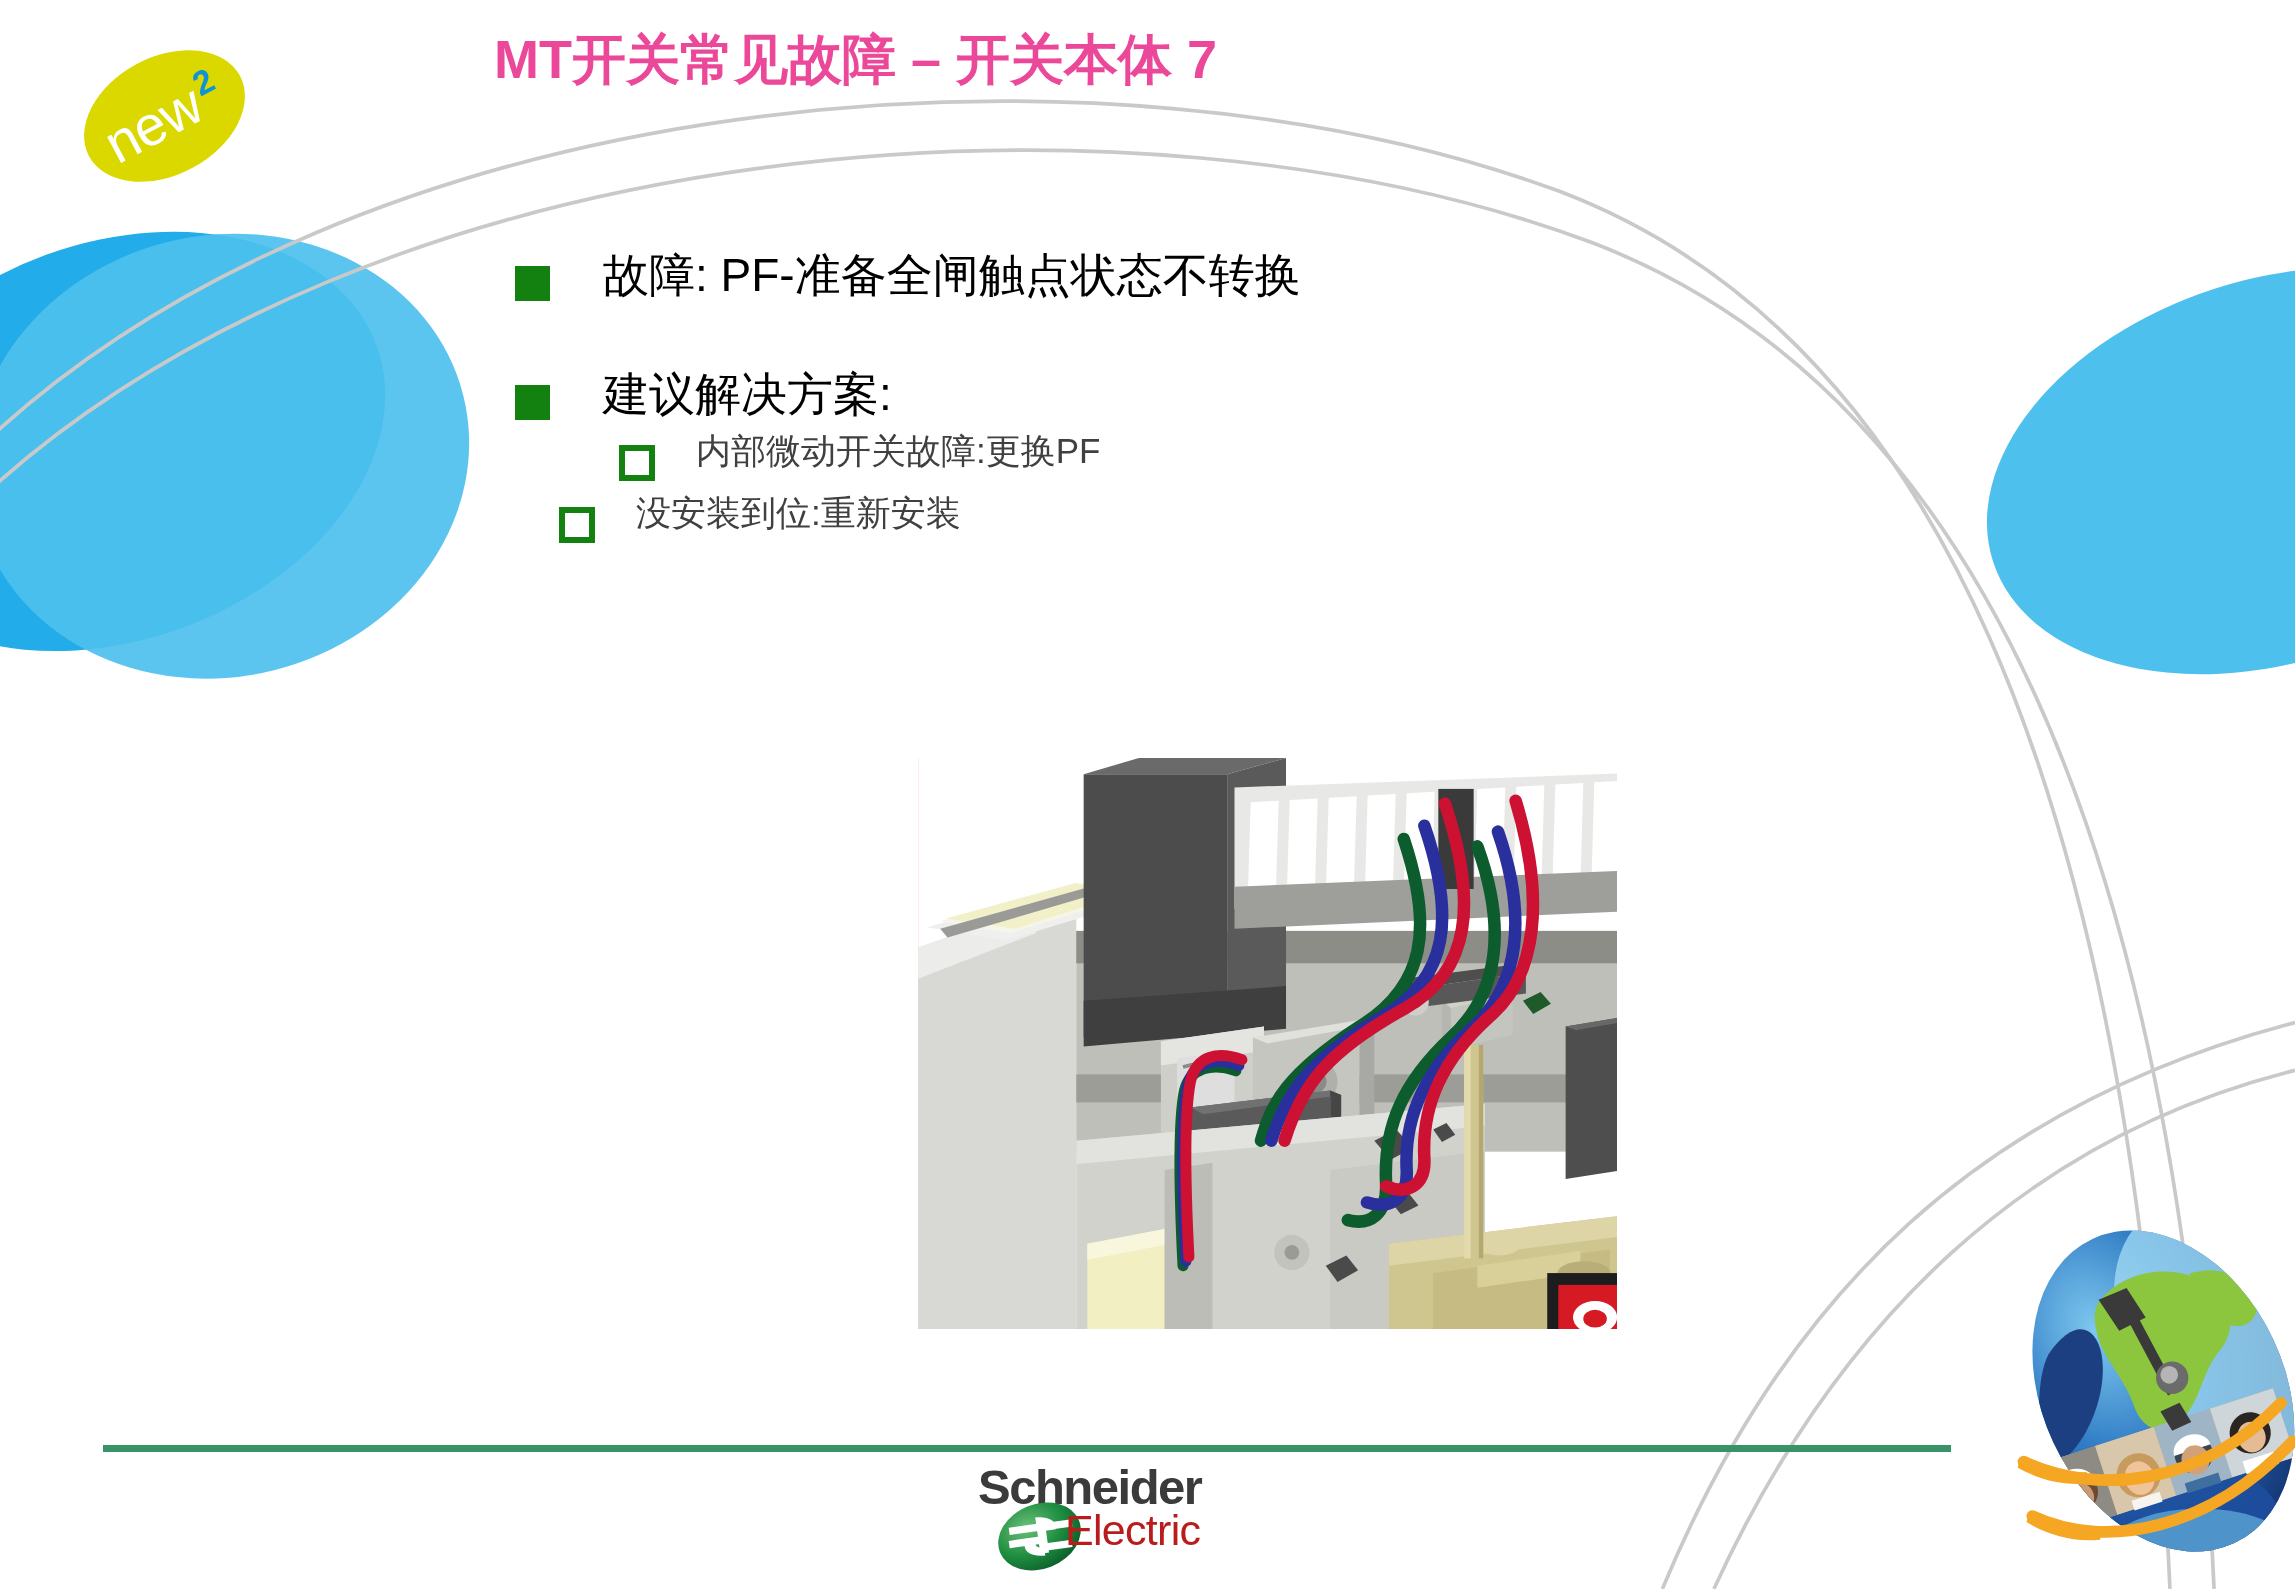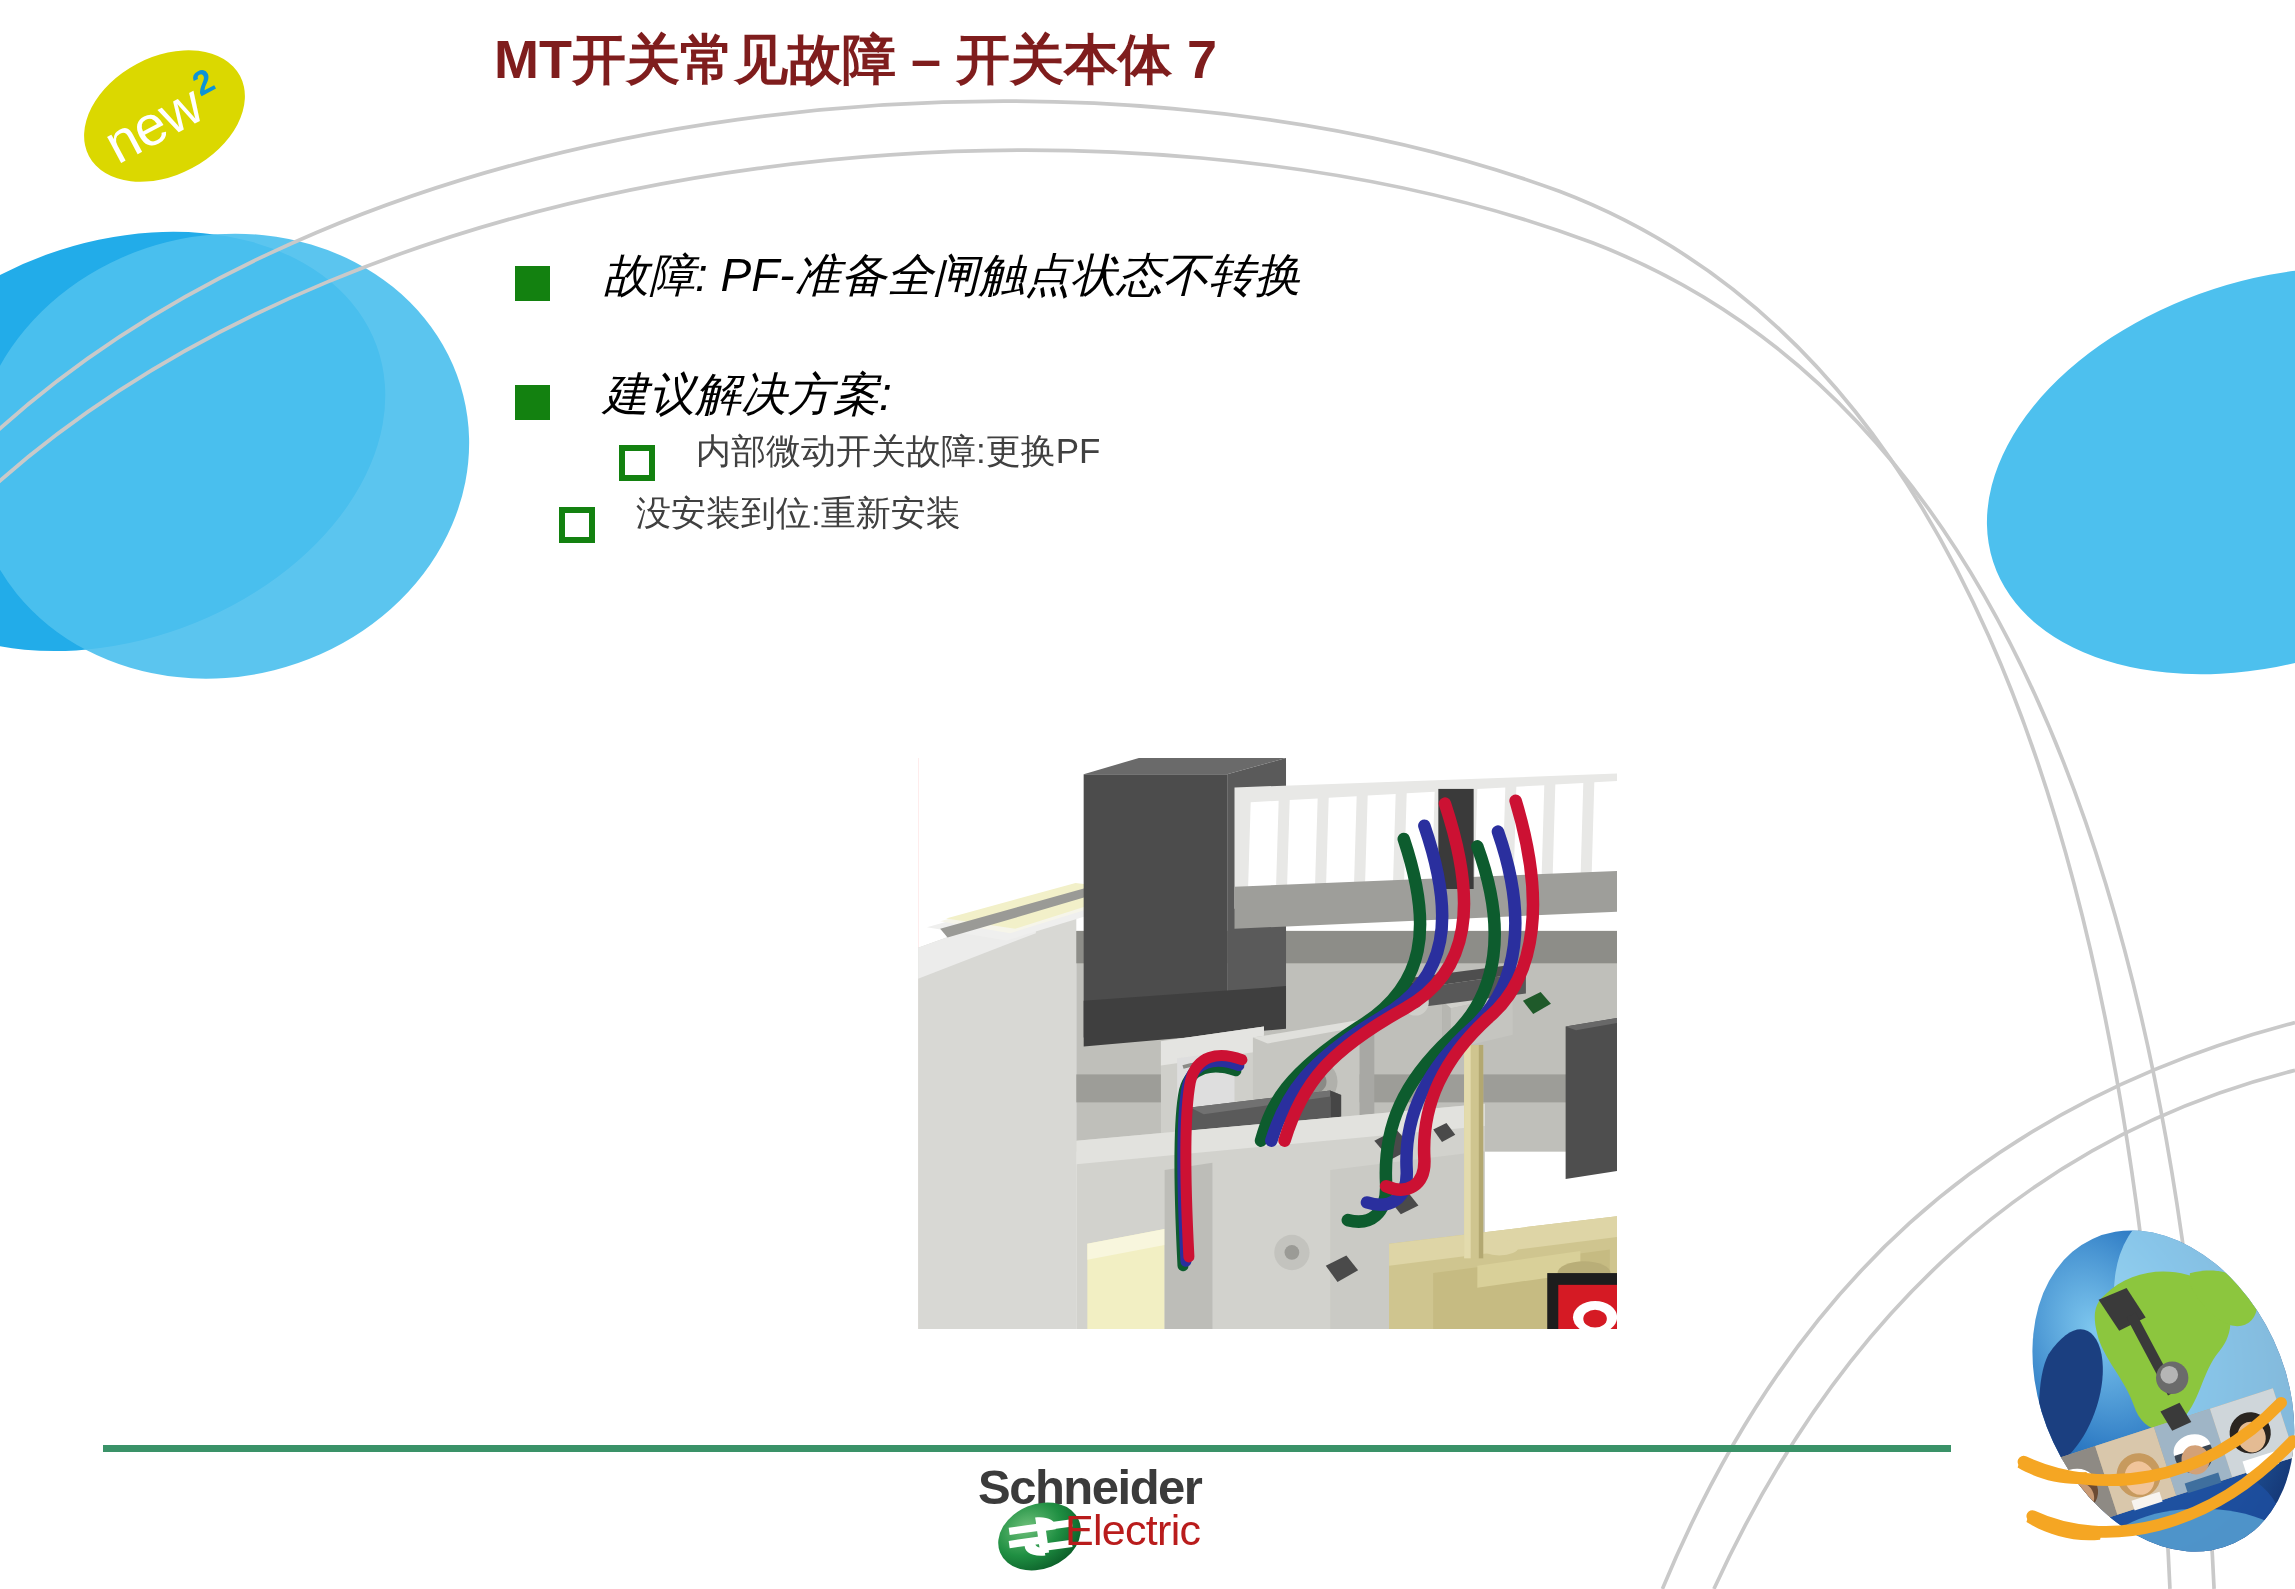--- a/index.html
+++ b/index.html
@@ -38,30 +38,30 @@
     position:relative;left:-4.4px;top:1.5px;
   }
   .newlogo .sup{
     font-size:34px;color:#0d93d6;font-weight:bold;vertical-align:super;
     position:relative;top:-11.8px;left:0px;
   }
 
   
   .title{
     position:absolute;left:494px;top:28px;width:1251px;
-    font-size:54px;font-weight:bold;color:#7f1d1d;
+    font-size:54px;font-weight:bold;color:#ec4899;
     line-height:1.18;
     letter-spacing:0px;
     white-space:nowrap;
   }
 
   
   .body-area{position:absolute;left:515px;top:250px;width:1398px;}
 
-  .l1{position:relative;display:flex;align-items:flex-end;font-style:italic;}
+  .l1{position:relative;display:flex;align-items:flex-end;}
   .l1 .marker{
     flex:0 0 auto;width:35px;height:35px;background:#138110;
     margin-top:16px;margin-right:53px;
   }
   .l1 .txt{
     font-size:46px;color:#000000;line-height:1.1;white-space:nowrap;
     font-weight:normal;
   }
 
   .l2{position:relative;display:flex;align-items:flex-start;}

